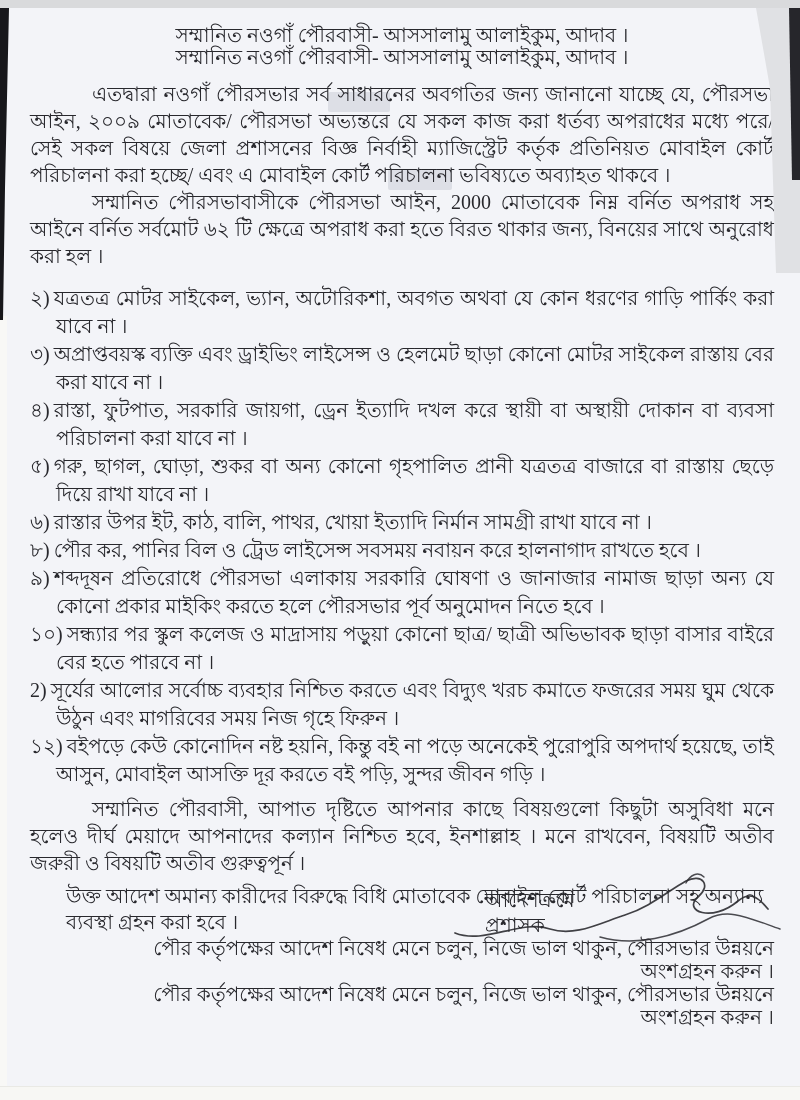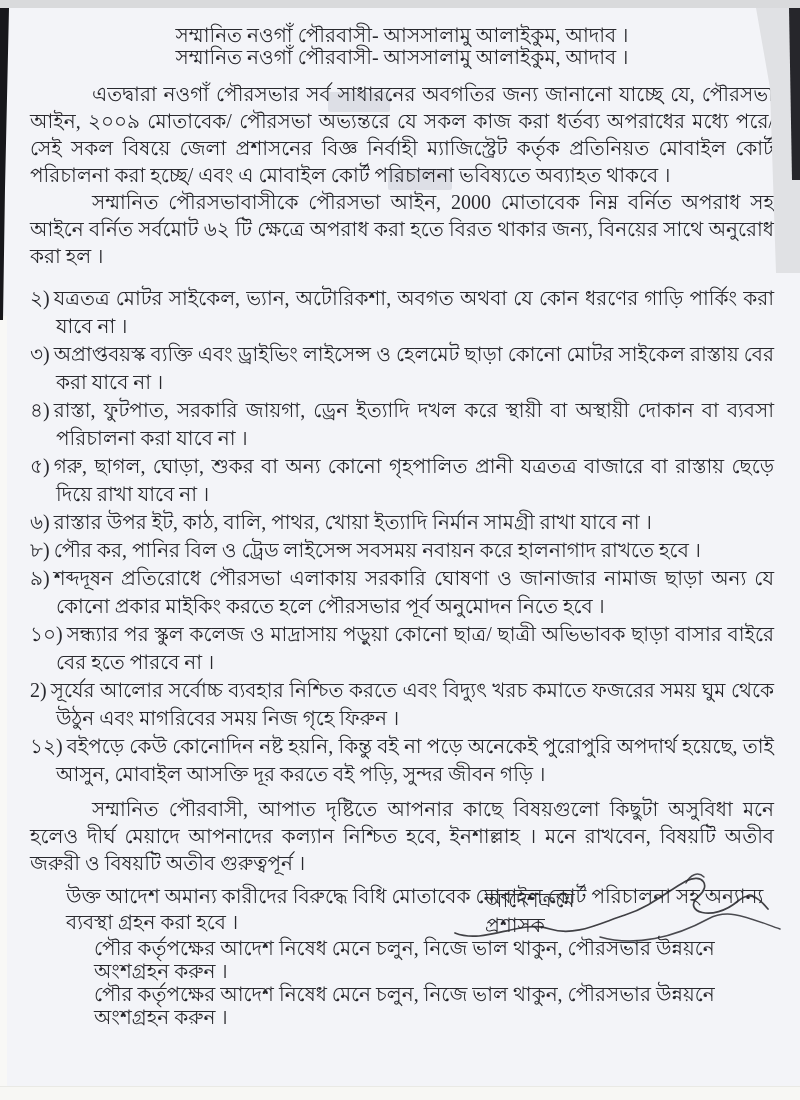--- a/index.html
+++ b/index.html
@@ -30,21 +30,21 @@
   .rules { margin-top: 14px; }
   .rule {
     text-align: justify;
     line-height: 28px;
     padding-left: 26px;
     text-indent: -26px;
   }
   .rule .rule-num { padding-right: 4px; }
   .closing-para { margin-top: 8px; text-indent: 62px; }
   .warning-line { margin-top: 6px; padding-left: 36px; line-height: 26px; }
-  .appeal-line  { padding-left: 64px; line-height: 23px; }
+  .appeal-line  { padding-left: 64px; line-height: 23px; text-align: right; }
   .appeal-block { margin-top: 2px; }
   .sig {
     position: absolute;
     top: 881px;
     right: 35px;
     width: 280px;
     text-align: left;
     line-height: 22px;
   }
   .sig-byorder { position: relative; z-index: 2; }

